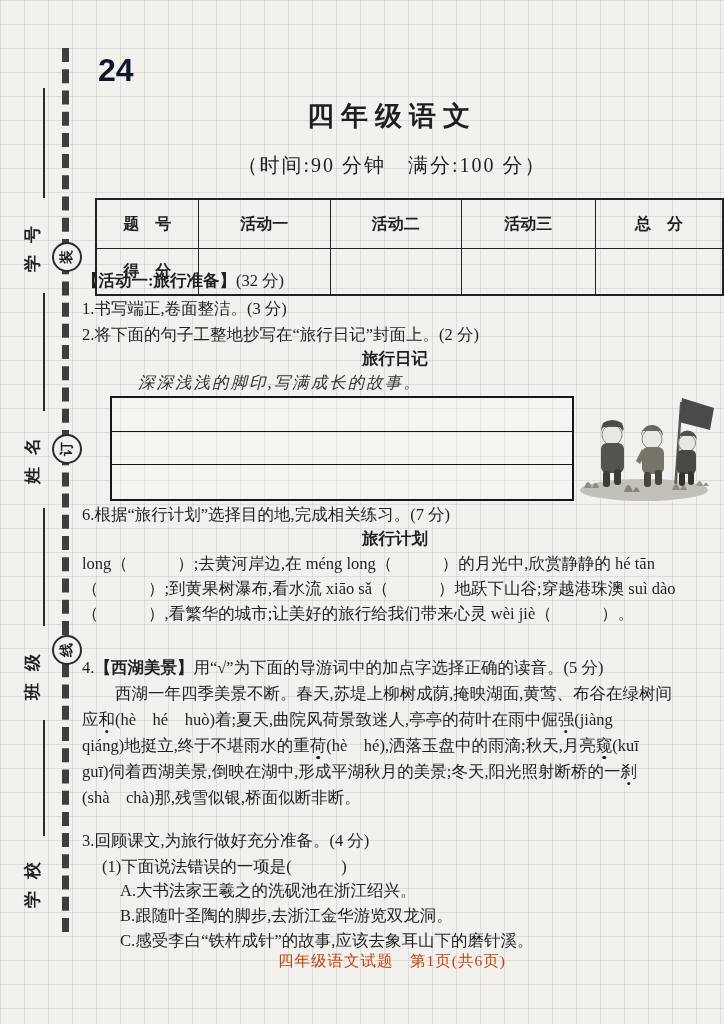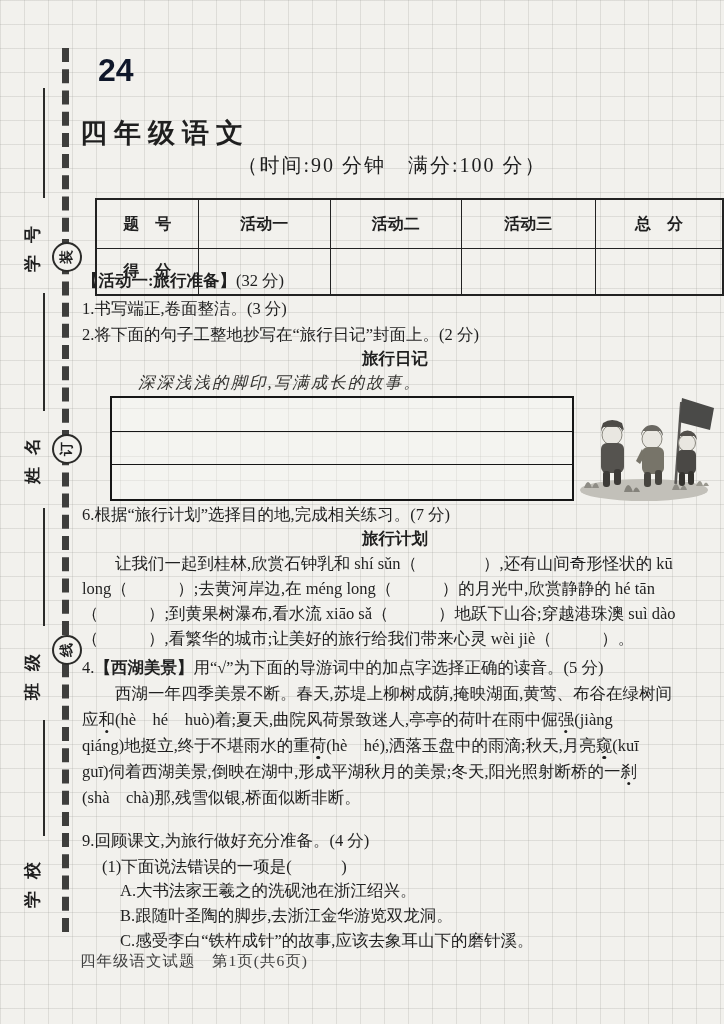--- a/index.html
+++ b/index.html
@@ -22,21 +22,21 @@
     transform:rotate(-90deg);font-weight:bold;font-size:17px;letter-spacing:12px;
   }
   .seal{
     left:52px;width:26px;height:26px;border-radius:50%;
     border:2px solid #2b2b29;background:#f2f1ed;
     display:flex;align-items:center;justify-content:center;
     font-size:14px;font-weight:bold;transform:rotate(-90deg);
   }
   
   .corner-num{left:98px;top:52px;font-family:"Liberation Sans","DejaVu Sans",sans-serif;font-size:32px;color:#0f172a;font-weight:bold;}
-  .paper-title{left:80px;top:115px;width:624px;text-align:left;font-size:27px;font-weight:bold;letter-spacing:7px;}
+  .paper-title{left:80px;top:98px;width:624px;text-align:center;font-size:27px;font-weight:bold;letter-spacing:7px;}
   .paper-subtitle{left:80px;top:152px;width:624px;text-align:center;font-size:20px;letter-spacing:2px;}
   
   table.score{left:95px;top:198px;position:absolute;border-collapse:collapse;table-layout:fixed;}
   table.score td{border:1.5px solid #222;text-align:center;font-size:16px;font-weight:bold;padding:8px;}
   table.score{border:2.5px solid #222;}
   table.score tr:first-child td{height:32px;}
   table.score tr:last-child td{height:29px;}
   
   .txt{left:82px;width:626px;font-size:16.5px;line-height:22px;}
   .b{font-weight:bold;}
@@ -45,21 +45,21 @@
   .passage>div{height:26px;}
   .em-dot{position:relative;}
   .em-dot::after{
     content:"";position:absolute;left:50%;bottom:-4px;width:3.5px;height:3.5px;
     border-radius:50%;background:#1f1f1f;transform:translateX(-50%);
   }
   .handwriting{font-style:italic;color:#33322f;letter-spacing:2px;}
   
   .copy-box{left:110px;top:396px;width:460px;height:101px;border:2px solid #161616;background:rgba(248,248,245,.35);}
   .copy-box .rule{position:absolute;left:0;width:100%;height:0;border-top:1.5px solid #161616;}
-  .footer{left:80px;top:951px;width:624px;font-size:15.5px;letter-spacing:1px;color:#404040;}
+  .footer{left:80px;top:951px;width:624px;text-align:center;font-size:15.5px;letter-spacing:1px;color:#c2410c;}
   .opt{margin-left:38px;}
 </style>
 </head>
 <body>
 
 <div class="abs binding-line"></div>
 
 <div class="abs blank-line" style="top:88px;height:110px;"></div>
 <div class="abs blank-line" style="top:293px;height:118px;"></div>
 <div class="abs blank-line" style="top:508px;height:118px;"></div>
@@ -145,37 +145,36 @@
     <path d="M102 54 a9.5 9.5 0 0 1 19 0 l-3 -4 h-14 Z" fill="#524f4b"></path>
     <rect x="101" y="64" width="19" height="24" rx="5" fill="#4a4845"></rect>
     <rect x="103" y="86" width="6" height="14" rx="3" fill="#35332f"></rect>
     <rect x="112" y="85" width="6" height="14" rx="3" fill="#35332f"></rect>
   </g>
 </svg>
 
 <div class="abs txt" style="top:504px;">6.根据“旅行计划”选择目的地,完成相关练习。(7 分)</div>
 <div class="abs txt center b" style="top:528px;">旅行计划</div>
 <div class="abs txt lines" style="top:553px;">
-    <div>　　让我们一起到桂林,欣赏石钟乳和 shí sǔn（　　　　）,还有山间奇形怪状的 kū</div>
     <div>long（　　　）;去黄河岸边,在 méng long（　　　）的月光中,欣赏静静的 hé tān</div>
     <div>（　　　）;到黄果树瀑布,看水流 xiāo sǎ（　　　）地跃下山谷;穿越港珠澳 suì dào</div>
     <div>（　　　）,看繁华的城市;让美好的旅行给我们带来心灵 wèi jiè（　　　）。</div>
   </div>
 
 <div class="abs txt" style="top:657px;"><span>4.</span><span class="b">【西湖美景】</span><span>用“√”为下面的导游词中的加点字选择正确的读音。(5 分)</span></div>
 
 <div class="abs txt passage" style="top:683px;">
     <div><span>　　西湖一年四季美景不断。春天,苏堤上柳树成荫,掩映湖面,黄莺、布谷在绿树间</span></div>
     <div><span>应</span><span class="em-dot">和</span><span>(hè　hé　huò)着;夏天,曲院风荷景致迷人,亭亭的荷叶在雨中倔</span><span class="em-dot">强</span><span>(jiàng</span></div>
     <div><span>qiáng)地挺立,终于不堪雨水的重</span><span class="em-dot">荷</span><span>(hè　hé),洒落玉盘中的雨滴;秋天,月亮</span><span class="em-dot">窥</span><span>(kuī</span></div>
     <div><span>guī)伺着西湖美景,倒映在湖中,形成平湖秋月的美景;冬天,阳光照射断桥的一</span><span class="em-dot">刹</span></div>
     <div><span>(shà　chà)那,残雪似银,桥面似断非断。</span></div>
   </div>
 
-<div class="abs txt" style="top:830px;">9.回顾课文,为旅行做好充分准备。(4 分)</div>
+<div class="abs txt" style="top:830px;">3.回顾课文,为旅行做好充分准备。(4 分)</div>
 <div class="abs txt" style="top:856px;margin-left:20px;width:600px;">(1)下面说法错误的一项是(　　　)</div>
 <div class="abs txt lines opt" style="top:880px;">
     <div>A.大书法家王羲之的洗砚池在浙江绍兴。</div>
     <div>B.跟随叶圣陶的脚步,去浙江金华游览双龙洞。</div>
     <div>C.感受李白“铁杵成针”的故事,应该去象耳山下的磨针溪。</div>
   </div>
 
 <div class="abs footer">四年级语文试题　第1页(共6页)</div>
 
 </body></html>

